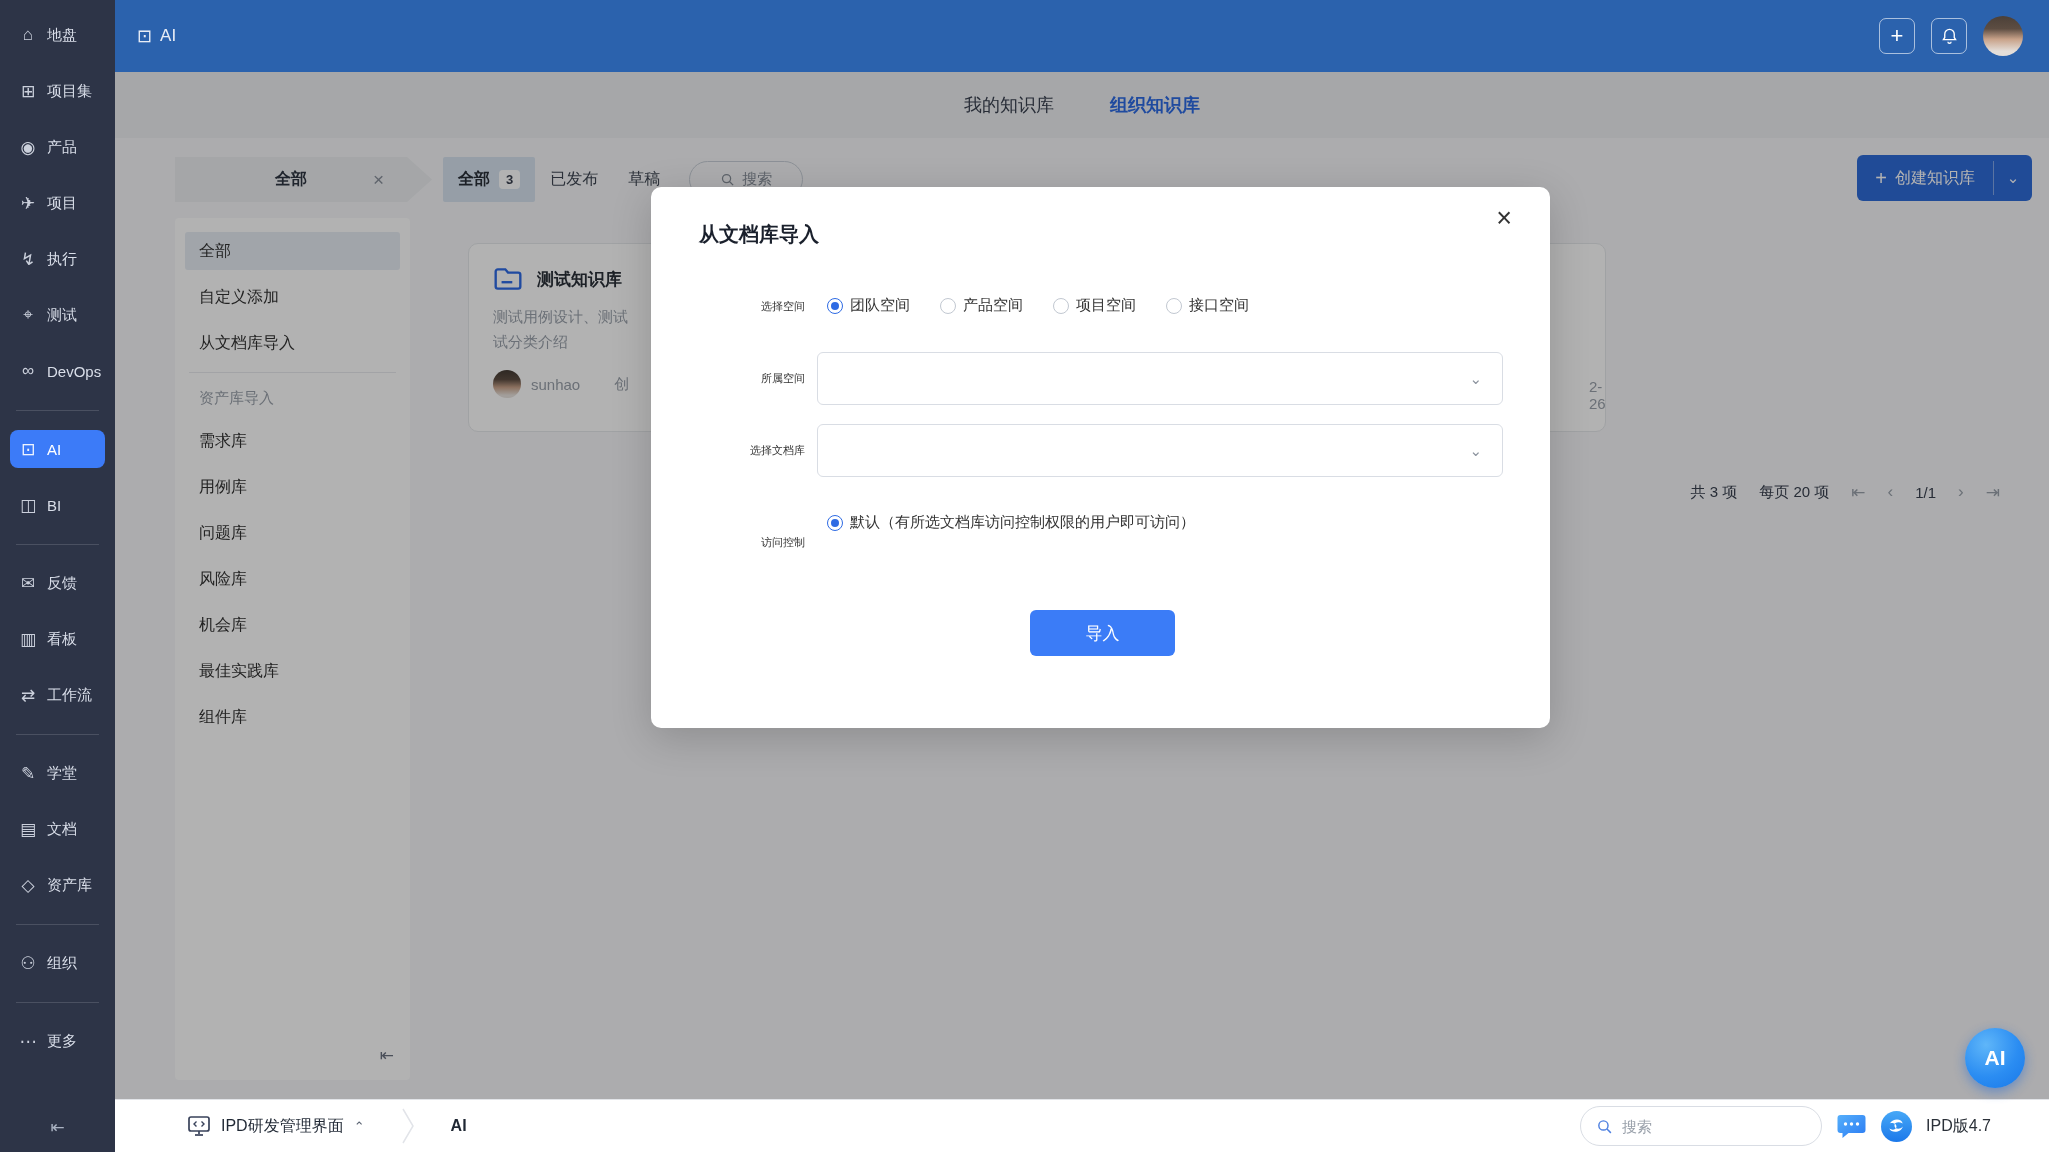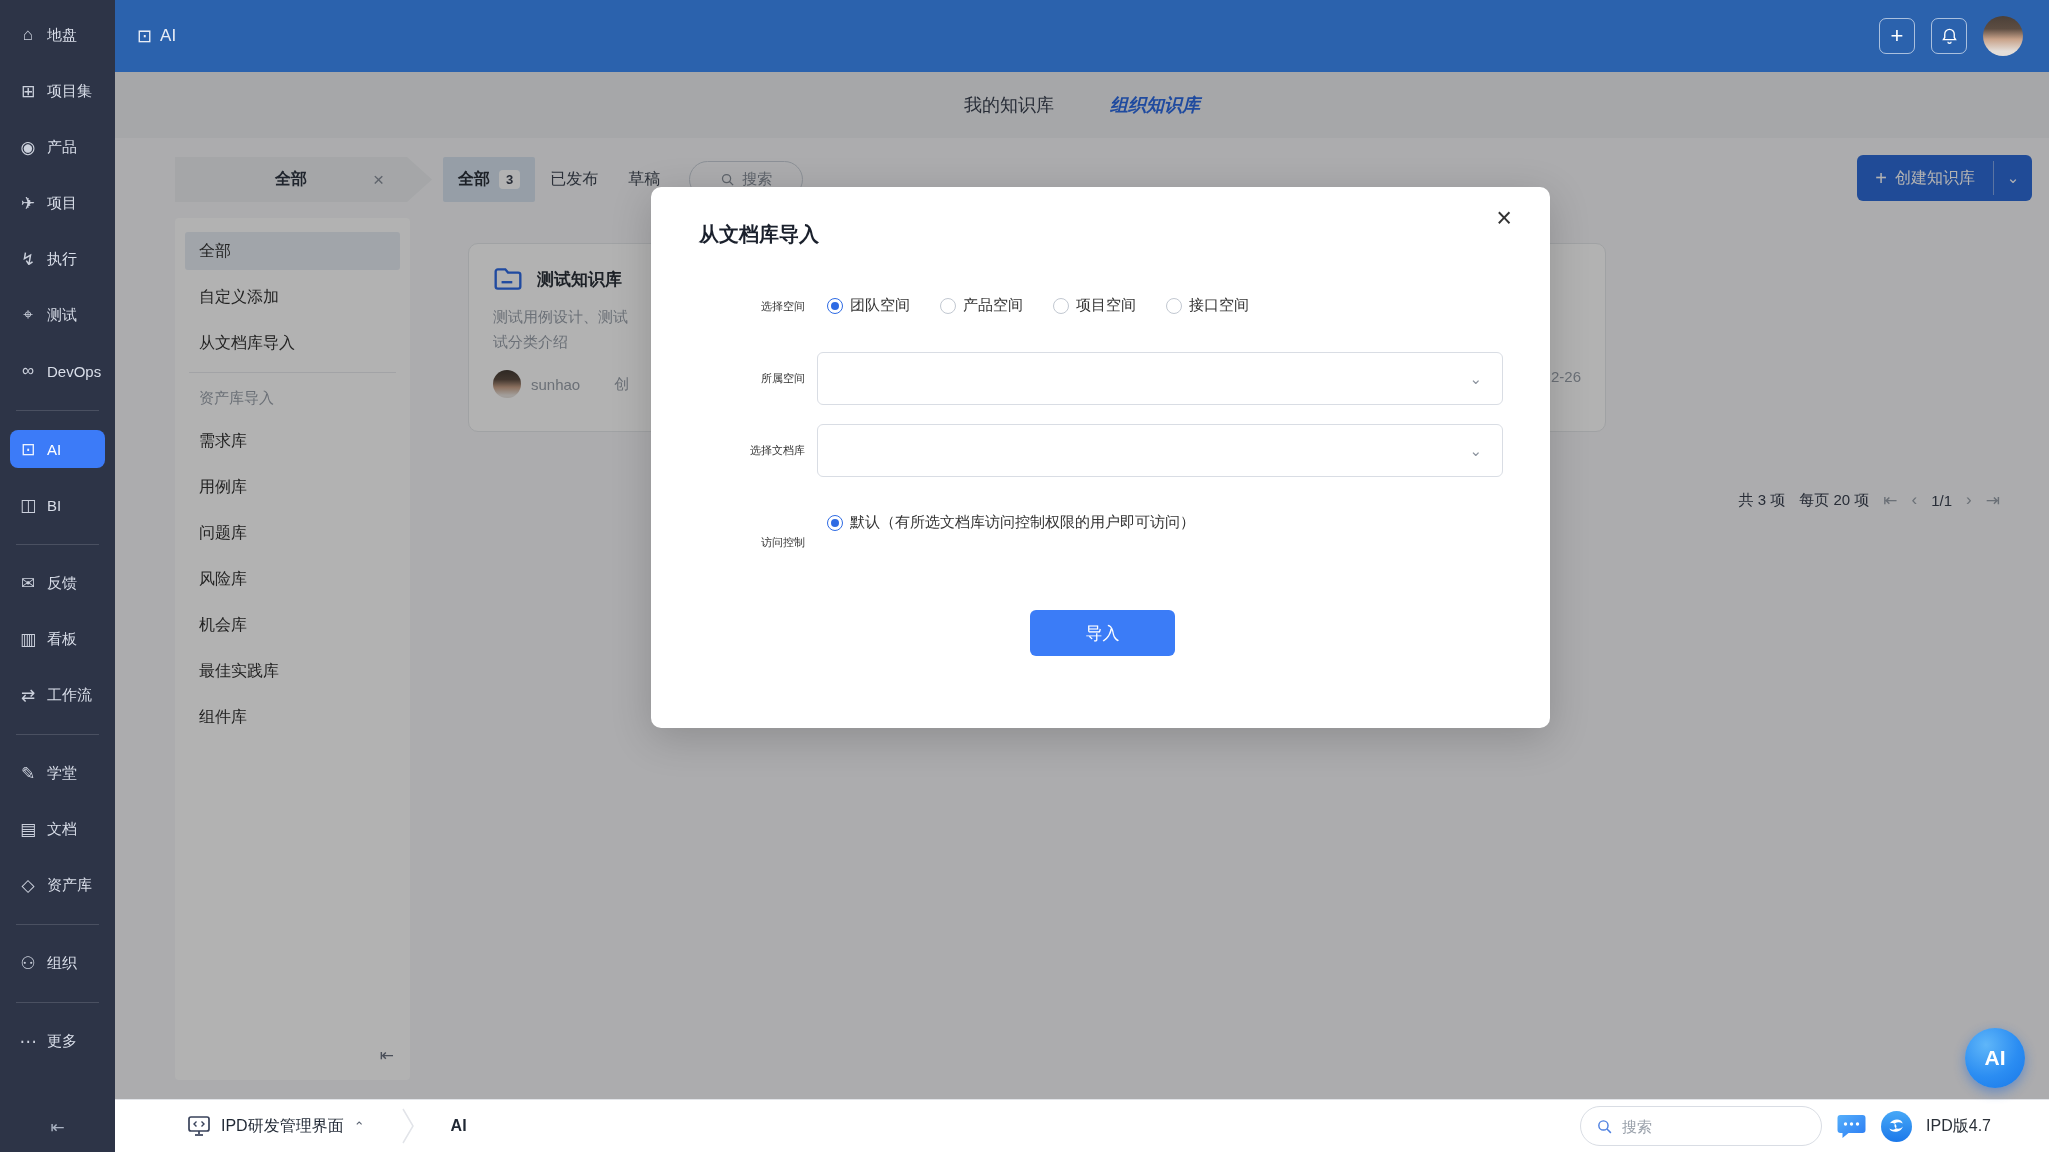--- a/index.html
+++ b/index.html
@@ -22,21 +22,21 @@
   .nv-menu{position:absolute;left:50%;transform:translateX(-54%);height:72px;display:flex;align-items:center;}
   .nv-item{height:72px;line-height:72px;padding:0 21px;font-size:17px;color:#d7e0ef;cursor:pointer;white-space:nowrap;}
   .nv-item.active{background:#234f92;color:#fff;}
   .nv-sep{width:1px;height:18px;background:rgba(255,255,255,.35);margin:0 2px;}
   .nv-right{margin-left:auto;margin-right:26px;display:flex;align-items:center;gap:16px;}
   .nv-btn{width:36px;height:36px;border:1px solid rgba(255,255,255,.6);border-radius:7px;display:flex;align-items:center;justify-content:center;color:#fff;font-size:22px;cursor:pointer;}
   .nv-avatar{width:40px;height:40px;border-radius:50%;background:linear-gradient(180deg,#4b4038 0%,#5d4d42 32%,#c8a289 58%,#e4ded9 88%);cursor:pointer;}
   
   .subnav{position:absolute;left:115px;top:72px;width:1934px;height:66px;background:#eef0f3;display:flex;align-items:center;justify-content:center;gap:56px;}
   .sn-tab{font-size:18px;color:#3a4150;cursor:pointer;}
-  .sn-tab.active{color:#2d6be4;font-weight:bold;font-style:italic;}
+  .sn-tab.active{color:#2d6be4;font-weight:bold;}
   
   .content{position:absolute;left:115px;top:138px;width:1934px;height:961px;background:#f6f7f9;}
   
   .ftag{position:absolute;left:60px;top:19px;width:257px;height:45px;background:#eceef1;clip-path:polygon(0 0,232px 0,257px 50%,232px 100%,0 100%);cursor:pointer;}
   .ftag-label{position:absolute;left:0;top:0;width:232px;height:45px;display:flex;align-items:center;justify-content:center;font-size:16px;font-weight:bold;color:#2f3642;}
   .ftag-close{position:absolute;left:198px;top:50%;transform:translateY(-50%);font-size:19px;color:#8a919c;cursor:pointer;}
   
   .tabs{position:absolute;left:328px;top:19px;height:45px;display:flex;align-items:center;}
   .tab{height:45px;display:flex;align-items:center;padding:0 15px;font-size:16px;color:#3f4653;cursor:pointer;gap:9px;}
   .tab.active{background:#d7e3f0;border-radius:2px;font-weight:bold;color:#2a3038;}
@@ -58,23 +58,23 @@
   
   .card{position:absolute;top:105px;width:383px;height:189px;background:#fff;border:1px solid #e6e8eb;border-radius:10px;padding:22px 24px;}
   .card1{left:353px;}
   .card3{left:1108px;}
   .c-title-row{display:flex;align-items:center;gap:14px;}
   .c-title{font-size:17px;font-weight:bold;color:#2a3038;}
   .c-desc{margin-top:12px;font-size:15px;color:#9aa1ab;line-height:25px;}
   .c-owner-row{margin-top:16px;display:flex;align-items:center;gap:10px;font-size:15px;color:#9aa1ab;}
   .c-avatar{width:28px;height:28px;border-radius:50%;background:linear-gradient(180deg,#433a34 0%,#5d4d42 34%,#c8a289 62%,#e8e3de 90%);flex:none;}
   .c-meta{margin-left:24px;}
-  .c-date{position:absolute;left:327px;top:124px;font-size:15px;color:#9aa1ab;}
-  
-  .pager{position:absolute;top:340px;right:49px;height:28px;display:flex;align-items:center;gap:14px;font-size:15px;color:#3a4150;margin-top:8px;}
+  .c-date{position:absolute;left:327px;top:134px;font-size:15px;color:#9aa1ab;padding-left:38px;}
+  
+  .pager{position:absolute;top:340px;right:49px;height:28px;display:flex;align-items:center;gap:22px;font-size:15px;color:#3a4150;}
   .pg-arrow{color:#9aa1ab;font-size:17px;cursor:pointer;}
   
   .overlay{position:absolute;left:115px;top:72px;width:1934px;height:1027px;background:rgba(0,0,0,.30);z-index:50;}
   .modal{position:absolute;left:651px;top:187px;width:899px;height:541px;background:#fff;border-radius:10px;box-shadow:0 10px 40px rgba(0,0,0,.18);z-index:100;}
   .m-title{position:absolute;left:48px;top:34px;font-size:20px;font-weight:bold;color:#1a202c;}
   .m-close{position:absolute;right:38px;top:18px;font-size:27px;color:#333;cursor:pointer;line-height:1;}
   .m-label{position:absolute;left:36px;width:118px;text-align:right;font-size:11px;color:#333;}
   .m-radio-row{position:absolute;left:176px;display:flex;align-items:center;}
   .m-opt{display:flex;align-items:center;gap:7px;margin-right:30px;font-size:15px;color:#333;cursor:pointer;white-space:nowrap;}
   .radio{width:16px;height:16px;border-radius:50%;border:1px solid #c2c8d1;background:#fff;flex:none;position:relative;}

